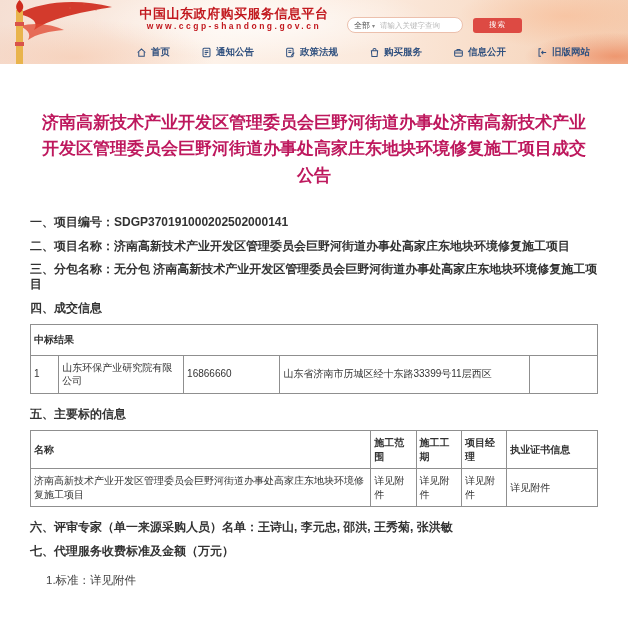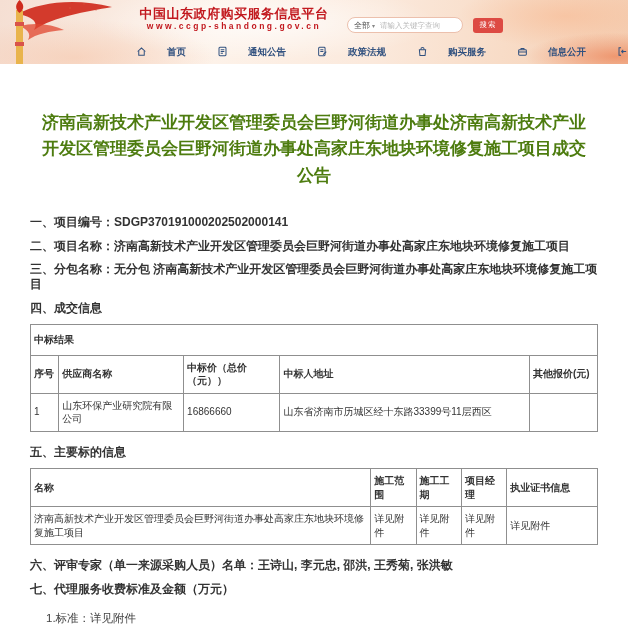--- a/index.html
+++ b/index.html
@@ -36,40 +36,40 @@
   }
   .search-cat { font-size:8px; color:#555; cursor:pointer; display:flex; align-items:center; gap:2px; white-space:nowrap; }
   .search-cat .chev { font-size:6px; color:#888; }
   .search-input {
     border:none; outline:none; width:70px; margin-left:5px;
     font-size:7.5px; color:#333; background:transparent;
     font-family:"Liberation Sans", sans-serif;
   }
   .search-input::placeholder { color:#b9b9b9; }
   .search-btn {
-    margin-left:10px; width:30px; height:15px; border:none; border-radius:3px;
+    margin-left:10px; width:49px; height:15px; border:none; border-radius:3px;
     background:#dd4a43; color:#fff; font-size:7.5px; letter-spacing:1px;
     display:flex; align-items:center; justify-content:center; cursor:pointer;
     font-family:"Liberation Sans", sans-serif;
   }
 
   .nav-row {
     position:absolute; left:136px; bottom:5px;
     display:flex; align-items:center; gap:31px;
   }
   .nav-item {
-    display:flex; gap:20px; cursor:pointer;
+    display:flex; align-items:center; gap:4px; cursor:pointer;
     font-size:9.5px; font-weight:bold; color:#31517f; white-space:nowrap;
   }
   .nav-item svg { display:block; }
 
   
   .content { padding: 26px 30px 0; }
   .notice-title {
-    font-size:17px; font-weight:bold; color:#4d7c0f; text-align:center;
+    font-size:17px; font-weight:bold; color:#be185d; text-align:center;
     line-height:1.55; margin: 20px 4px 26px;
   }
   .sec   { font-size:12px; font-weight:bold; color:#333; margin:8.5px 0; line-height:1.25; }
   .sub-item { font-size:11.5px; font-weight:normal; color:#444; margin:14px 0 14px 16px; }
 
   table {
     width:100%; border-collapse:collapse; table-layout:fixed;
     font-size:10px; color:#333; text-align:left;
     margin: 8px 0 13px;
   }
@@ -182,27 +182,20 @@
     <colgroup>
       <col style="width:5%">
         <col style="width:22%">
         <col style="width:17%">
         <col style="width:44%">
         <col style="width:12%">
     </colgroup>
     <tbody>
         <tr class="merged-head">
       <th colspan="5">中标结果</th>
-    </tr>
-    <tr>
-      <th>序号</th>
-      <th>供应商名称</th>
-      <th>中标价（总价（元））</th>
-      <th>中标人地址</th>
-      <th>其他报价(元)</th>
     </tr>
     <tr>
       <td>1</td>
       <td>山东环保产业研究院有限公司</td>
       <td>16866660</td>
       <td>山东省济南市历城区经十东路33399号11层西区</td>
       <td></td>
     </tr>
   </tbody>
     </table>

